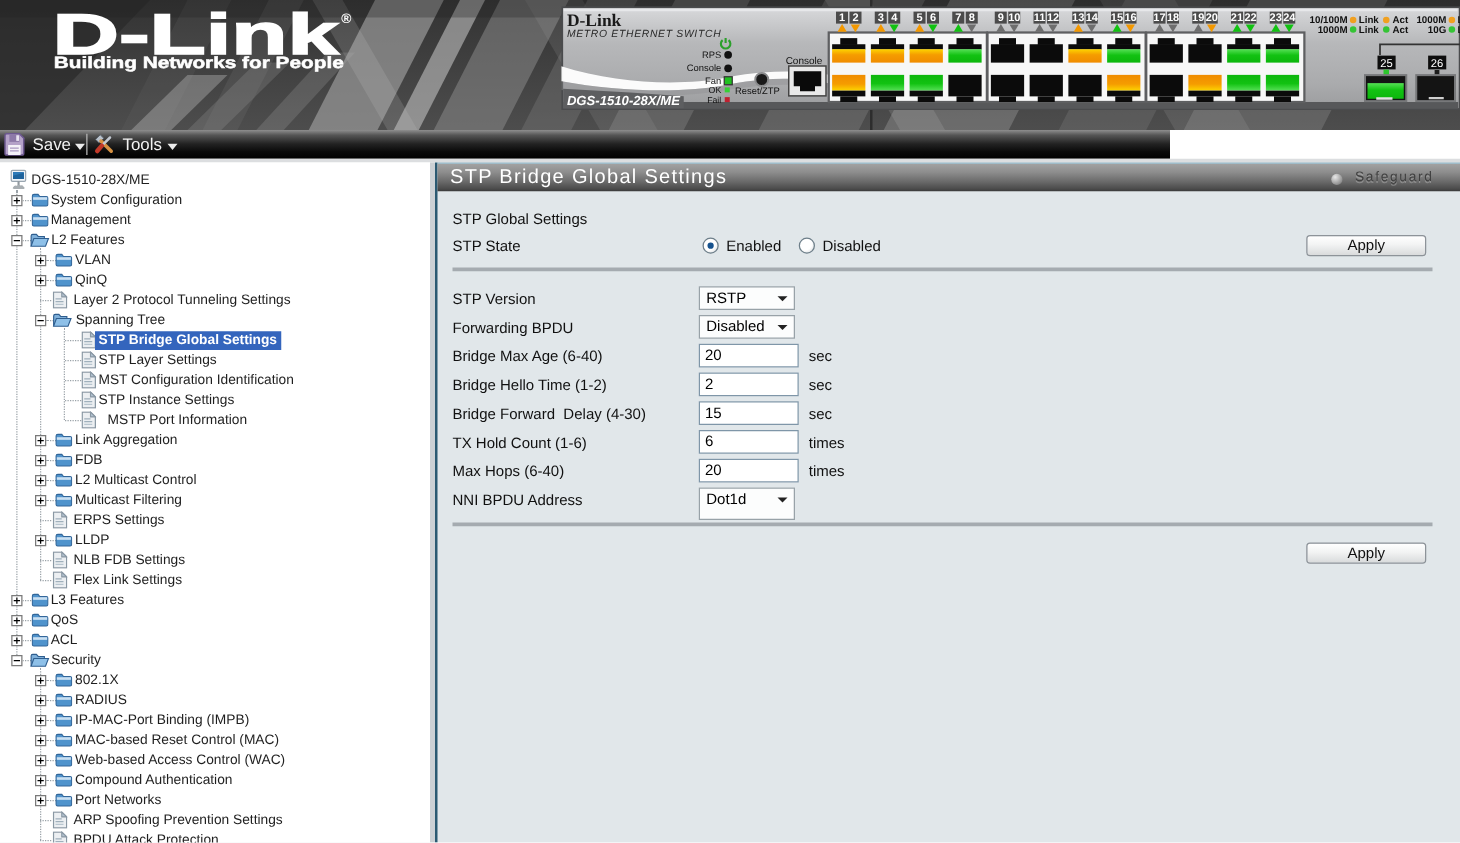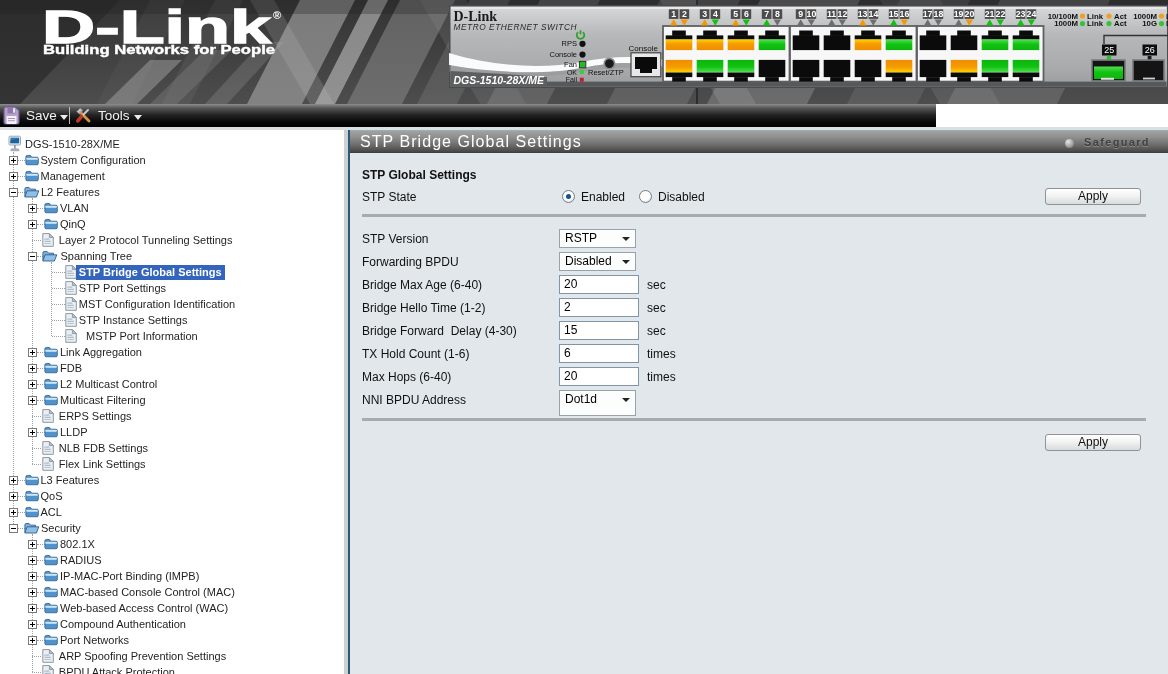--- a/index.html
+++ b/index.html
@@ -390,21 +390,21 @@
   </svg>
 <div class="t" style="left:75.8px;top:265px;background:#3465bd;color:#fff;font-weight:bold;line-height:15px;padding:0 3px">STP Bridge Global Settings</div>
 <div class="doth" style="left:51.5px;top:288px;width:13.3px"></div>
 <svg class="a" style="left:65px;top:281px" width="12" height="14" viewBox="0 0 12 14">
     <path d="M0.8,0.6 L7.4,0.6 L11.3,4.5 L11.3,13.3 L0.8,13.3 Z" fill="#eceff2" stroke="#8a98a4" stroke-width="1"></path>
     <path d="M7.4,0.6 L7.4,4.5 L11.3,4.5 Z" fill="#b2c2d0" stroke="#8a98a4" stroke-width="0.9"></path>
     <rect x="2.4" y="5.6" width="5" height="1" fill="#9fb0bc"></rect>
     <rect x="2.4" y="7.8" width="6.4" height="1" fill="#9fb0bc"></rect>
     <rect x="2.4" y="10" width="6.4" height="1" fill="#b8c5cf"></rect>
   </svg>
-<div class="t" style="left:78.8px;top:280px">STP Port Settings</div>
+<div class="t" style="left:78.8px;top:280px">STP Layer Settings</div>
 <div class="doth" style="left:51.5px;top:304px;width:13.3px"></div>
 <svg class="a" style="left:65px;top:297px" width="12" height="14" viewBox="0 0 12 14">
     <path d="M0.8,0.6 L7.4,0.6 L11.3,4.5 L11.3,13.3 L0.8,13.3 Z" fill="#eceff2" stroke="#8a98a4" stroke-width="1"></path>
     <path d="M7.4,0.6 L7.4,4.5 L11.3,4.5 Z" fill="#b2c2d0" stroke="#8a98a4" stroke-width="0.9"></path>
     <rect x="2.4" y="5.6" width="5" height="1" fill="#9fb0bc"></rect>
     <rect x="2.4" y="7.8" width="6.4" height="1" fill="#9fb0bc"></rect>
     <rect x="2.4" y="10" width="6.4" height="1" fill="#b8c5cf"></rect>
   </svg>
 <div class="t" style="left:78.8px;top:296px">MST Configuration Identification</div>
 <div class="doth" style="left:51.5px;top:320px;width:13.3px"></div>
@@ -547,21 +547,21 @@
     <path d="M1.7,4.4 L14.5,4.4 L14.5,5.4 L1.7,5.4 Z" fill="#ddebf7"></path>
   </svg>
 <div class="t" style="left:60px;top:568px">IP-MAC-Port Binding (IMPB)</div>
 <div class="doth" style="left:36.5px;top:592px;width:8px"></div>
 <div class="box plus" style="left:27.5px;top:588px"></div>
 <svg class="a" style="left:44px;top:586px" width="14" height="11.5" viewBox="0 0 16 13">
     <path d="M1,3.2 Q1,1.6 2.6,1.6 L6.2,1.6 L7.8,3.6 L13.8,3.6 Q15.2,3.6 15.2,5 L15.2,10.8 Q15.2,12.2 13.8,12.2 L2.4,12.2 Q1,12.2 1,10.8 Z" fill="#4f93cc" stroke="#336699" stroke-width="1"></path>
     <path d="M1.7,4.4 L14.5,4.4 L14.5,6.8 L1.7,6.8 Z" fill="#b6d4ec"></path>
     <path d="M1.7,4.4 L14.5,4.4 L14.5,5.4 L1.7,5.4 Z" fill="#ddebf7"></path>
   </svg>
-<div class="t" style="left:60px;top:584px">MAC-based Console Control (MAC)</div>
+<div class="t" style="left:60px;top:584px">MAC-based Reset Control (MAC)</div>
 <div class="doth" style="left:36.5px;top:608px;width:8px"></div>
 <div class="box plus" style="left:27.5px;top:604px"></div>
 <svg class="a" style="left:44px;top:602px" width="14" height="11.5" viewBox="0 0 16 13">
     <path d="M1,3.2 Q1,1.6 2.6,1.6 L6.2,1.6 L7.8,3.6 L13.8,3.6 Q15.2,3.6 15.2,5 L15.2,10.8 Q15.2,12.2 13.8,12.2 L2.4,12.2 Q1,12.2 1,10.8 Z" fill="#4f93cc" stroke="#336699" stroke-width="1"></path>
     <path d="M1.7,4.4 L14.5,4.4 L14.5,6.8 L1.7,6.8 Z" fill="#b6d4ec"></path>
     <path d="M1.7,4.4 L14.5,4.4 L14.5,5.4 L1.7,5.4 Z" fill="#ddebf7"></path>
   </svg>
 <div class="t" style="left:60px;top:600px">Web-based Access Control (WAC)</div>
 <div class="doth" style="left:36.5px;top:624px;width:8px"></div>
 <div class="box plus" style="left:27.5px;top:620px"></div>
@@ -595,23 +595,23 @@
     <rect x="2.4" y="5.6" width="5" height="1" fill="#9fb0bc"></rect>
     <rect x="2.4" y="7.8" width="6.4" height="1" fill="#9fb0bc"></rect>
     <rect x="2.4" y="10" width="6.4" height="1" fill="#b8c5cf"></rect>
   </svg>
 <div class="t" style="left:58.8px;top:664px">BPDU Attack Protection</div>
 <div class="a" style="left:344px;top:130px;width:4px;height:544px;background:#ccd1d5"></div>
 <div class="a" style="left:348px;top:130px;width:820px;height:544px;background:#e1e7ea;border-left:2px solid #2b5a72"></div>
 <div class="a" style="left:350px;top:130px;width:818px;height:23px;border-top:1px solid #8fb2c2;background:linear-gradient(#a2a2a2,#8e8e8e 30%,#6a6a6a 65%,#4a4a4a 92%,#3a3a3a)">
     <div class="a" style="left:10px;top:2px;color:#fff;font-size:16px;letter-spacing:1.05px">STP Bridge Global Settings</div>
     <div class="a" style="left:715px;top:8px;width:9px;height:9px;border-radius:50%;background:radial-gradient(circle at 35% 30%,#e8e8e8,#909090 70%,#6a6a6a)"></div>
-    <div class="a" style="left:734px;top:5px;color:#3f3f3f;font-size:11px;font-weight:bold;letter-spacing:1.35px;text-shadow:0 1px 0 rgba(255,255,255,.25)">Safeguard</div>
+    <div class="a" style="left:734px;top:5px;color:#3f3f3f;font-size:11px;font-weight:normal;letter-spacing:1.35px;text-shadow:0 1px 0 rgba(255,255,255,.25)">Safeguard</div>
   </div>
-<div class="lbl" style="left:362px;top:168px;font-weight:bold">STP Global Settings</div>
+<div class="lbl" style="left:362px;top:168px;font-weight:normal">STP Global Settings</div>
 <div class="lbl" style="left:362px;top:190px">STP State</div>
 <div class="radio sel" style="left:562px;top:190px"></div>
 <div class="lbl" style="left:581px;top:190px">Enabled</div>
 <div class="radio" style="left:639px;top:190px"></div>
 <div class="lbl" style="left:658px;top:190px">Disabled</div>
 <div class="btn" style="left:1045px;top:188px">Apply</div>
 <div class="a" style="left:362px;top:214px;width:784px;height:3px;background:#a5abb0"></div>
 <div class="lbl" style="left:362px;top:232px">STP Version</div>
 <div class="lbl" style="left:362px;top:255px">Forwarding BPDU</div>
 <div class="lbl" style="left:362px;top:278px">Bridge Max Age (6-40)</div>

